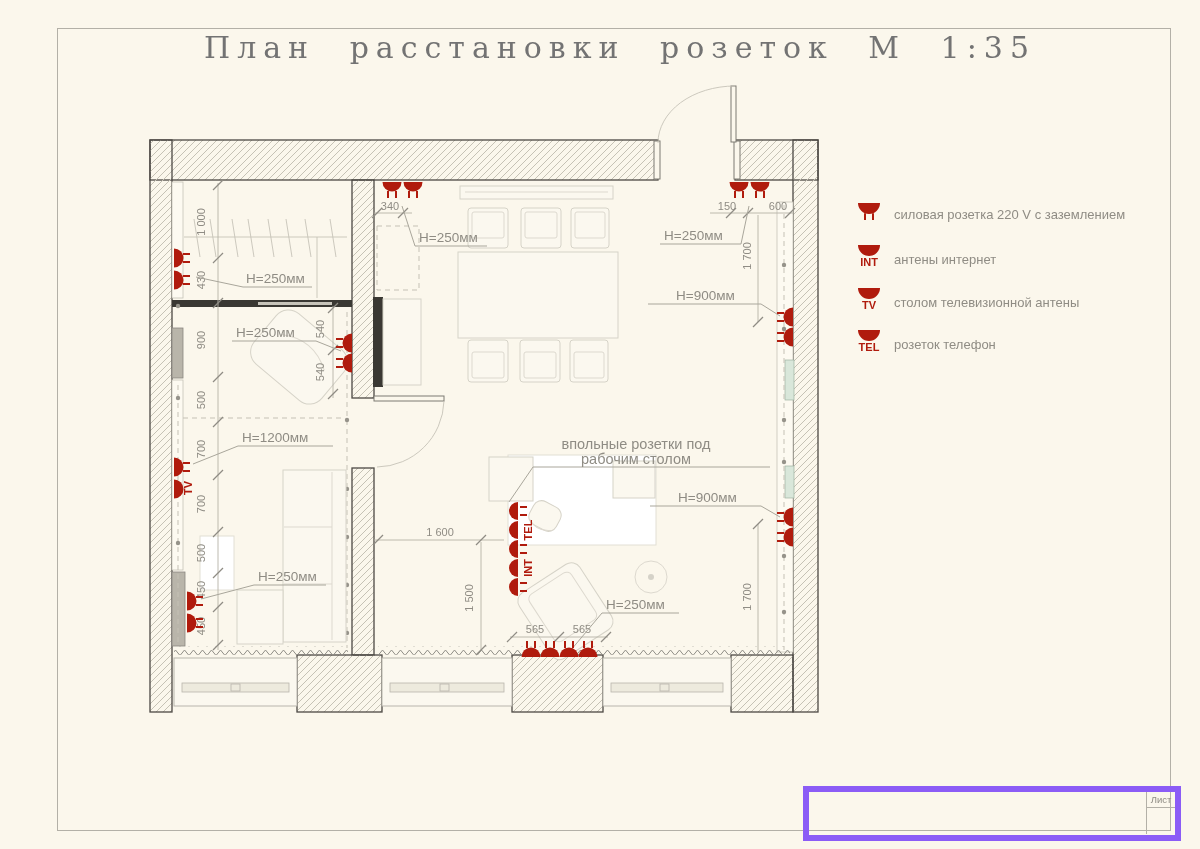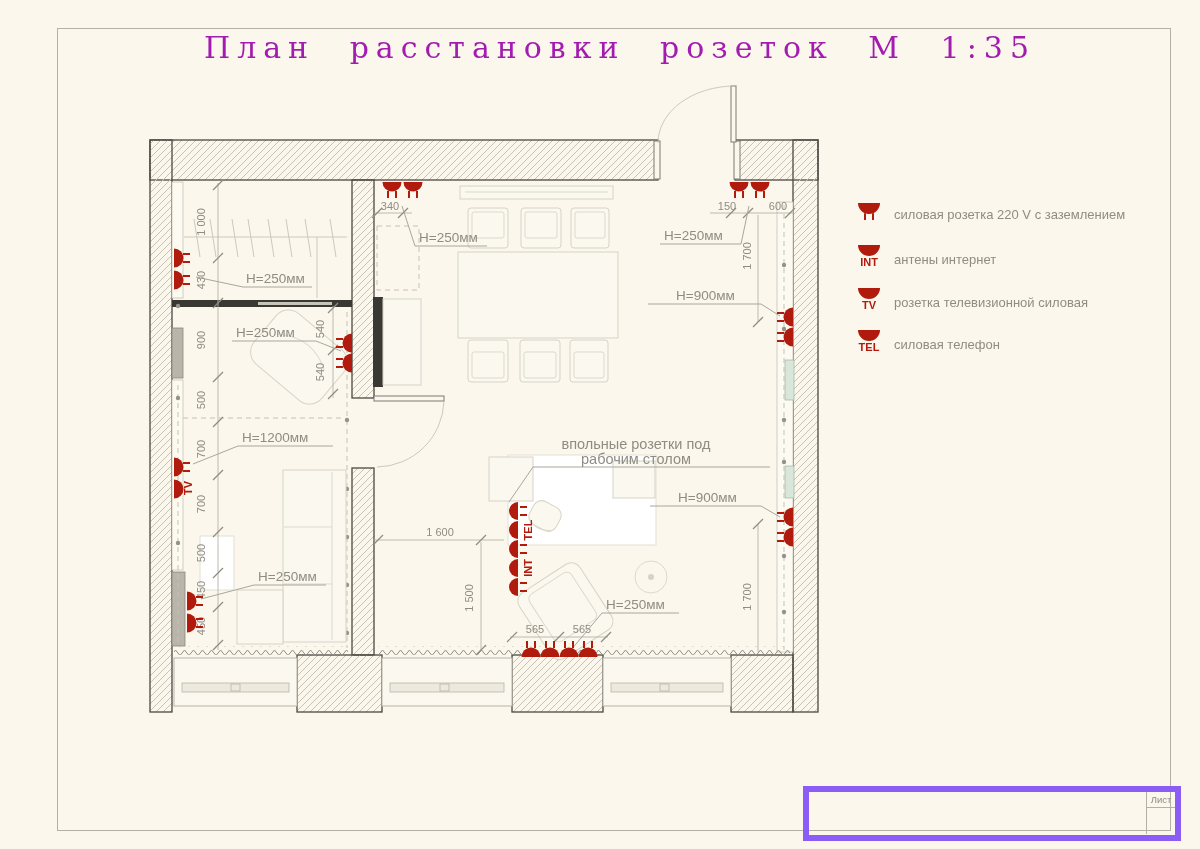--- a/index.html
+++ b/index.html
@@ -1,20 +1,20 @@
 <!DOCTYPE html>
 <html><head>
 <meta charset="utf-8">
 <style>
   html,body{margin:0;padding:0;background:#fbf7ec;}
   .sheet{position:relative;width:1200px;height:849px;background:#fbf7ec;overflow:hidden;
          font-family:"Liberation Sans",sans-serif;}
   .frame{position:absolute;left:57px;top:28px;width:1112px;height:801px;border:1px solid #b3b0a7;}
   .title{position:absolute;left:40px;top:30px;width:1160px;margin:0;text-align:center;
-         font-family:"DejaVu Serif",serif;font-weight:400;font-size:30px;color:#a21caf;
+         font-family:"DejaVu Serif",serif;font-weight:400;font-size:30px;color:#737373;
          letter-spacing:7px;word-spacing:18px;}
   .plan{position:absolute;left:0;top:0;}
   
   .wl{fill:url(#hatch);stroke:#4c4944;stroke-width:1.3;}
   .dimline{stroke:#b5b2a7;stroke-width:0.9;fill:none;}
   .tick{stroke:#8f8c84;stroke-width:1.2;}
   .leader{stroke:#a9a69b;stroke-width:1;fill:none;}
   .furn{fill:#fbf8ef;stroke:#d6d3c8;stroke-width:1;}
   .furn2{fill:none;stroke:#ddd9cf;stroke-width:1;}
   .white{fill:#ffffff;stroke:#e2dfd4;stroke-width:1;}
@@ -347,30 +347,30 @@
       </span>
       <span class="llabel">антены интернет</span>
     </div>
     <div class="lrow" style="top:86px">
       <span class="licon">
         <svg width="26" height="13" viewBox="-13 -1 26 13">
             <path d="M-11,0 A11,11 0 0 0 11,0 Z" fill="#b01b0d"></path>
           </svg>
         <span class="ltag">TV</span>
       </span>
-      <span class="llabel">розетка телевизионной силовая</span>
+      <span class="llabel">столом телевизионной антены</span>
     </div>
     <div class="lrow" style="top:128px">
       <span class="licon">
         <svg width="26" height="13" viewBox="-13 -1 26 13">
             <path d="M-11,0 A11,11 0 0 0 11,0 Z" fill="#b01b0d"></path>
           </svg>
         <span class="ltag">TEL</span>
       </span>
-      <span class="llabel">силовая телефон</span>
+      <span class="llabel">розеток телефон</span>
     </div>
   </div>
 
   <div class="titleblock">
     <div class="tb-sheet-cell">
       <span>Лист</span>
     </div>
     <div class="tb-sheet-value"></div>
   </div>
 </div>

